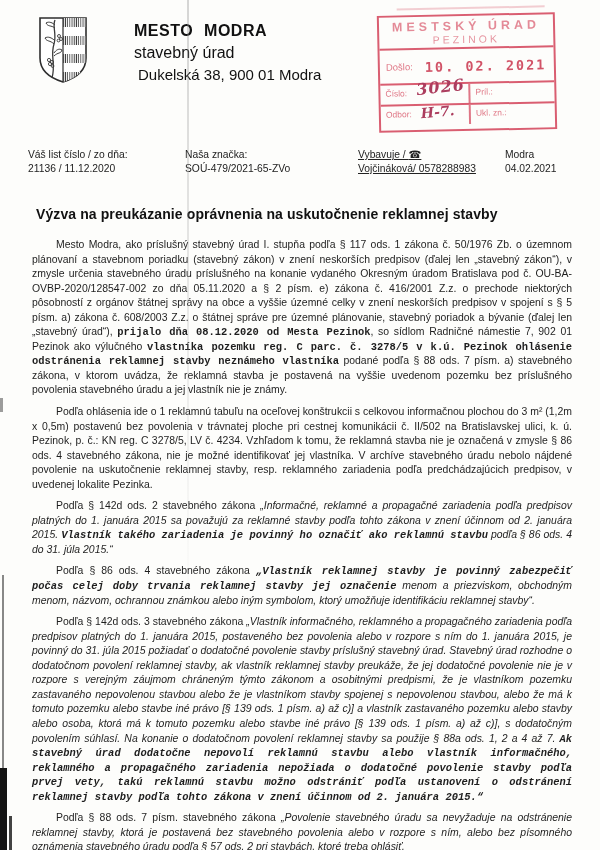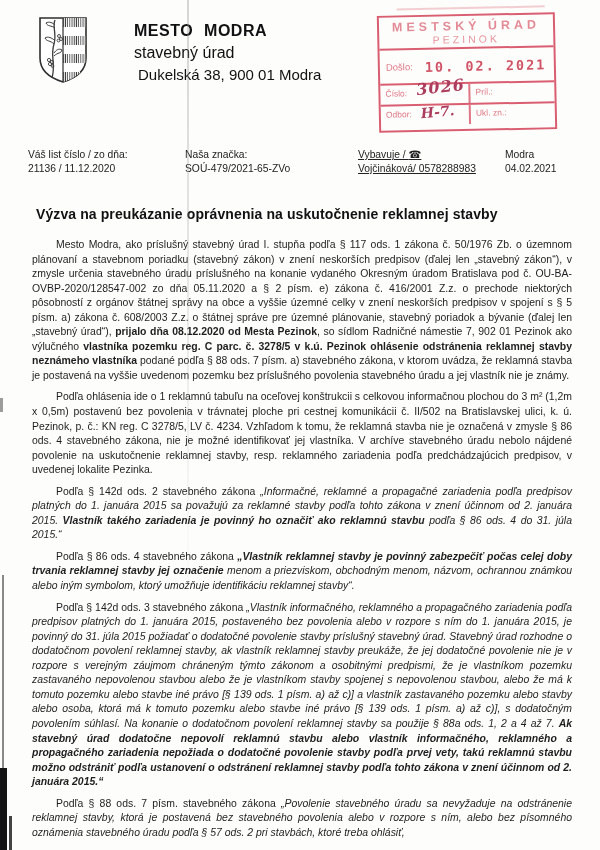--- a/index.html
+++ b/index.html
@@ -47,21 +47,21 @@
   .ref .c2{left:185px;}
   .ref .c3{left:358px;text-decoration:underline;}
   .ref .c4{left:505px;}
   
   .subject{position:absolute;left:36px;top:206px;font-size:14px;font-weight:700;color:#111;letter-spacing:.1px;}
   .bodytext{position:absolute;left:32px;top:238px;width:540px;}
   .bp{
     margin:0 0 7px 0;font-size:10.45px;line-height:14.55px;
     text-align:justify;text-indent:24px;color:#1e1e1e;
   }
-  .bp .b{font-weight:700;}
+  .bp .b{font-weight:700;font-family:Liberation Mono, monospace;}
   .bp .i{font-style:italic;}
   
   .crease{position:absolute;left:187px;top:0;width:2px;height:610px;
     background:linear-gradient(to bottom, rgba(140,140,140,.35), rgba(160,160,160,.18) 60%, rgba(160,160,160,0));}
   .edge1{position:absolute;left:2px;top:575px;width:2px;height:240px;background:rgba(40,40,40,.55);}
   .edge2{position:absolute;left:0;top:768px;width:7px;height:82px;background:#141414;}
   .edge3{position:absolute;left:9px;top:816px;width:3px;height:34px;background:rgba(20,20,20,.8);}
   .edge4{position:absolute;left:0;top:398px;width:3px;height:14px;background:rgba(60,60,60,.5);}
 </style>
 </head>

